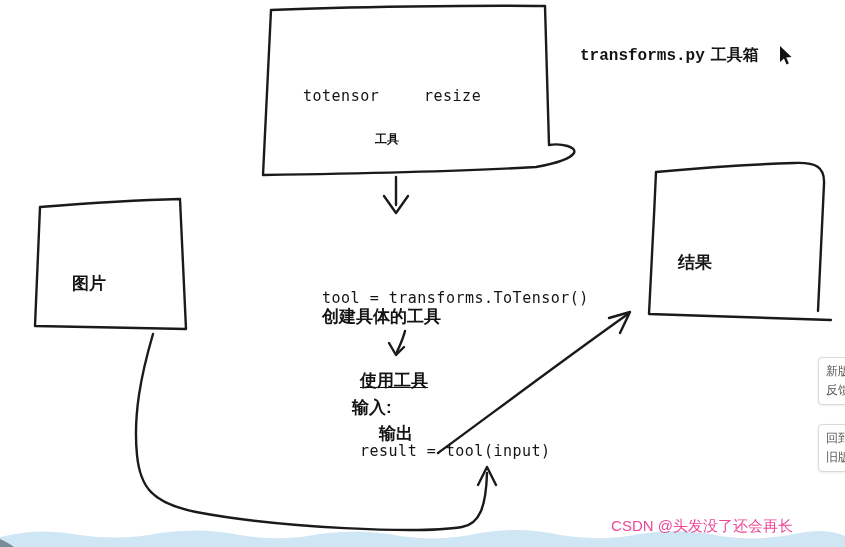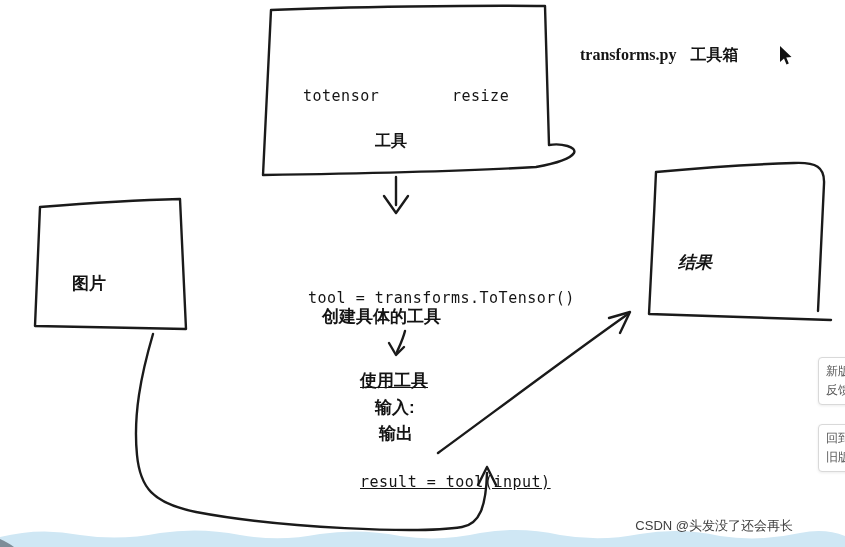--- a/index.html
+++ b/index.html
@@ -30,50 +30,50 @@
   .cn-bold {
     font-family: "Liberation Sans", sans-serif;
     font-weight: 700;
     font-size: 17px;
   }
   .annotation {
     font-size: 16px;
     font-weight: 700;
   }
   .annotation .code-part {
-    font-family: Liberation Serif, serif;
+    font-family: Liberation Mono, monospace;
     font-weight: 700;
     margin-top: 47px;
   }
   .annotation .cn-part {
     font-family: Liberation Mono, monospace;
     font-weight: 700;
-    margin-left: 14px;
+    margin-left: 6px;
   }
   .side-btn {
     position: absolute;
     left: 818px;
     width: 56px;
     background: #ffffff;
     border: 1px solid #d9d9d9;
     border-radius: 4px;
     box-shadow: 0 1px 3px rgba(0,0,0,0.08);
     font-size: 12px;
     color: #595959;
     line-height: 19px;
     padding: 4px 0 4px 7px;
     white-space: pre-line;
     cursor: pointer;
   }
   .watermark {
     position: absolute;
     right: 52px;
     top: 517px;
-    font-size: 13px;
-    color: #404040;
+    font-size: 15px;
+    color: #ec4899;
     font-family: "Liberation Sans", sans-serif;
   }
 </style>
 </head>
 <body>
 
 <svg id="sketch-layer" viewBox="0 0 845 547">
   <g fill="none" stroke="#1a1a1a" stroke-width="2.4" stroke-linecap="round" stroke-linejoin="round">
 
     <path d="M 271 10 C 340 7 480 5 545 6 L 549 145 C 562 143 577 147 574 153 C 569 161 547 165 536 167 C 470 171 330 174 263 175 Z"></path>
@@ -103,36 +103,36 @@
     </g>
   </g>
 
   <path fill="#111111" d="M 780 46 L 780 62 L 784 58.5 L 786.5 64.5 L 788.8 63.5 L 786.3 57.5 L 791.5 57 Z"></path>
 
   <path fill="#cfe7f4" d="M 0 547 L 0 537 Q 40 527 80 535 Q 120 541 160 533 Q 200 527 240 535 Q 280 542 320 534 Q 360 528 400 536 Q 440 542 480 533 Q 520 526 560 535 Q 600 542 640 534 Q 680 527 720 536 Q 760 542 800 533 Q 825 528 845 536 L 845 547 Z"></path>
   <path fill="#7d8d98" d="M 0 547 L 0 539 C 5 541 10 544 14 547 Z"></path>
 </svg>
 
 <div class="txt hand-mono" style="left:303px; top:87px;">totensor</div>
-<div class="txt hand-mono" style="left:424px; top:87px;margin-left:28px;">resize</div>
-<div class="txt cn-bold" style="left:375px; top:131px; font-size:16px;">工具</div>
+<div class="txt hand-mono" style="left:424px; top:87px;">resize</div>
+<div class="txt cn-bold" style="left:375px; top:131px; font-size:12px;">工具</div>
 
 <div class="txt annotation" style="left:580px; top:45px;">
   <span class="code-part">transforms.py</span><span class="cn-part">工具箱</span>
 </div>
 
 <div class="txt cn-bold" style="left:322px; top:260px;margin-top:45px;">创建具体的工具</div>
-<div class="txt hand-mono" style="left:308px; top:289px;">tool = transforms.ToTensor()</div>
+<div class="txt hand-mono" style="left:322px; top:289px;">tool = transforms.ToTensor()</div>
 
 <div class="txt cn-bold" style="left:360px; top:369px;text-decoration:underline;">使用工具</div>
-<div class="txt cn-bold" style="left:375px; top:396px;">输入:</div>
+<div class="txt cn-bold" style="left:352px; top:396px;">输入:</div>
 <div class="txt cn-bold" style="left:379px; top:422px;">输出</div>
-<div class="txt hand-mono" style="left:360px; top:473px;text-decoration:underline;">result = tool(input)</div>
+<div class="txt hand-mono" style="left:360px; top:442px;">result = tool(input)</div>
 
 <div class="txt cn-bold" style="left:72px; top:272px;">图片</div>
-<div class="txt cn-bold" style="left:678px; top:251px;font-style:italic;">结果</div>
+<div class="txt cn-bold" style="left:678px; top:251px;">结果</div>
 
 <div class="side-btn" style="top:357px;">新版
 反馈</div>
 <div class="side-btn" style="top:424px;">回到
 旧版</div>
 
 <div class="watermark">CSDN @头发没了还会再长</div>
 
 </body></html>

